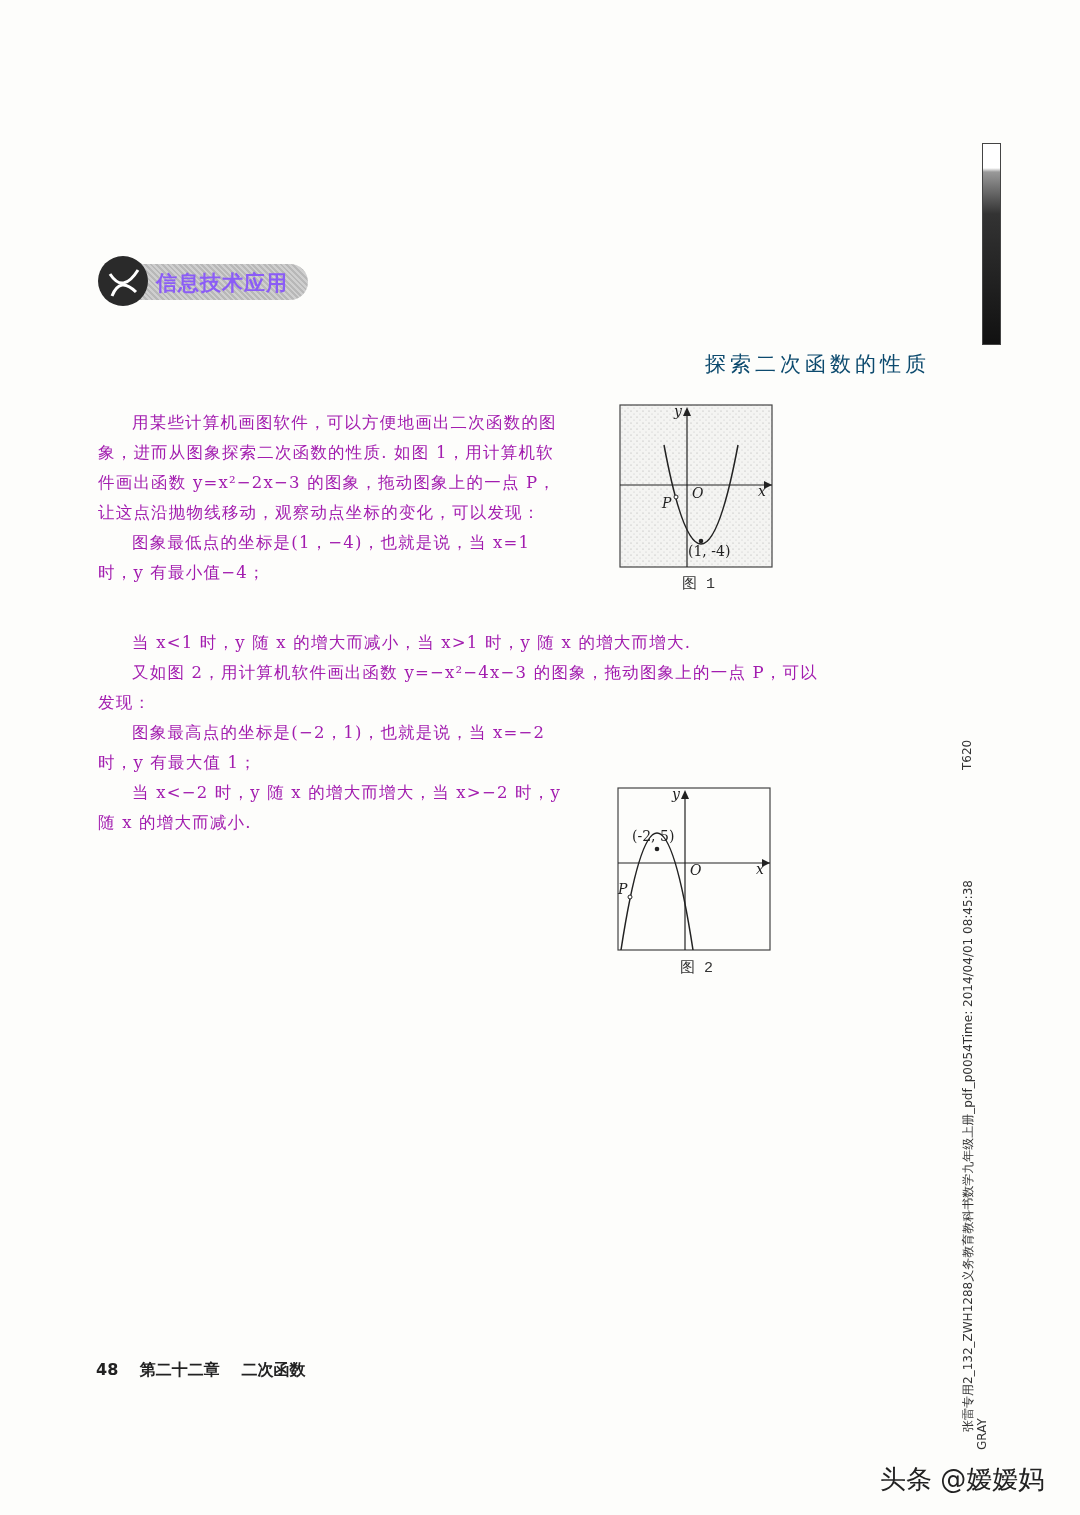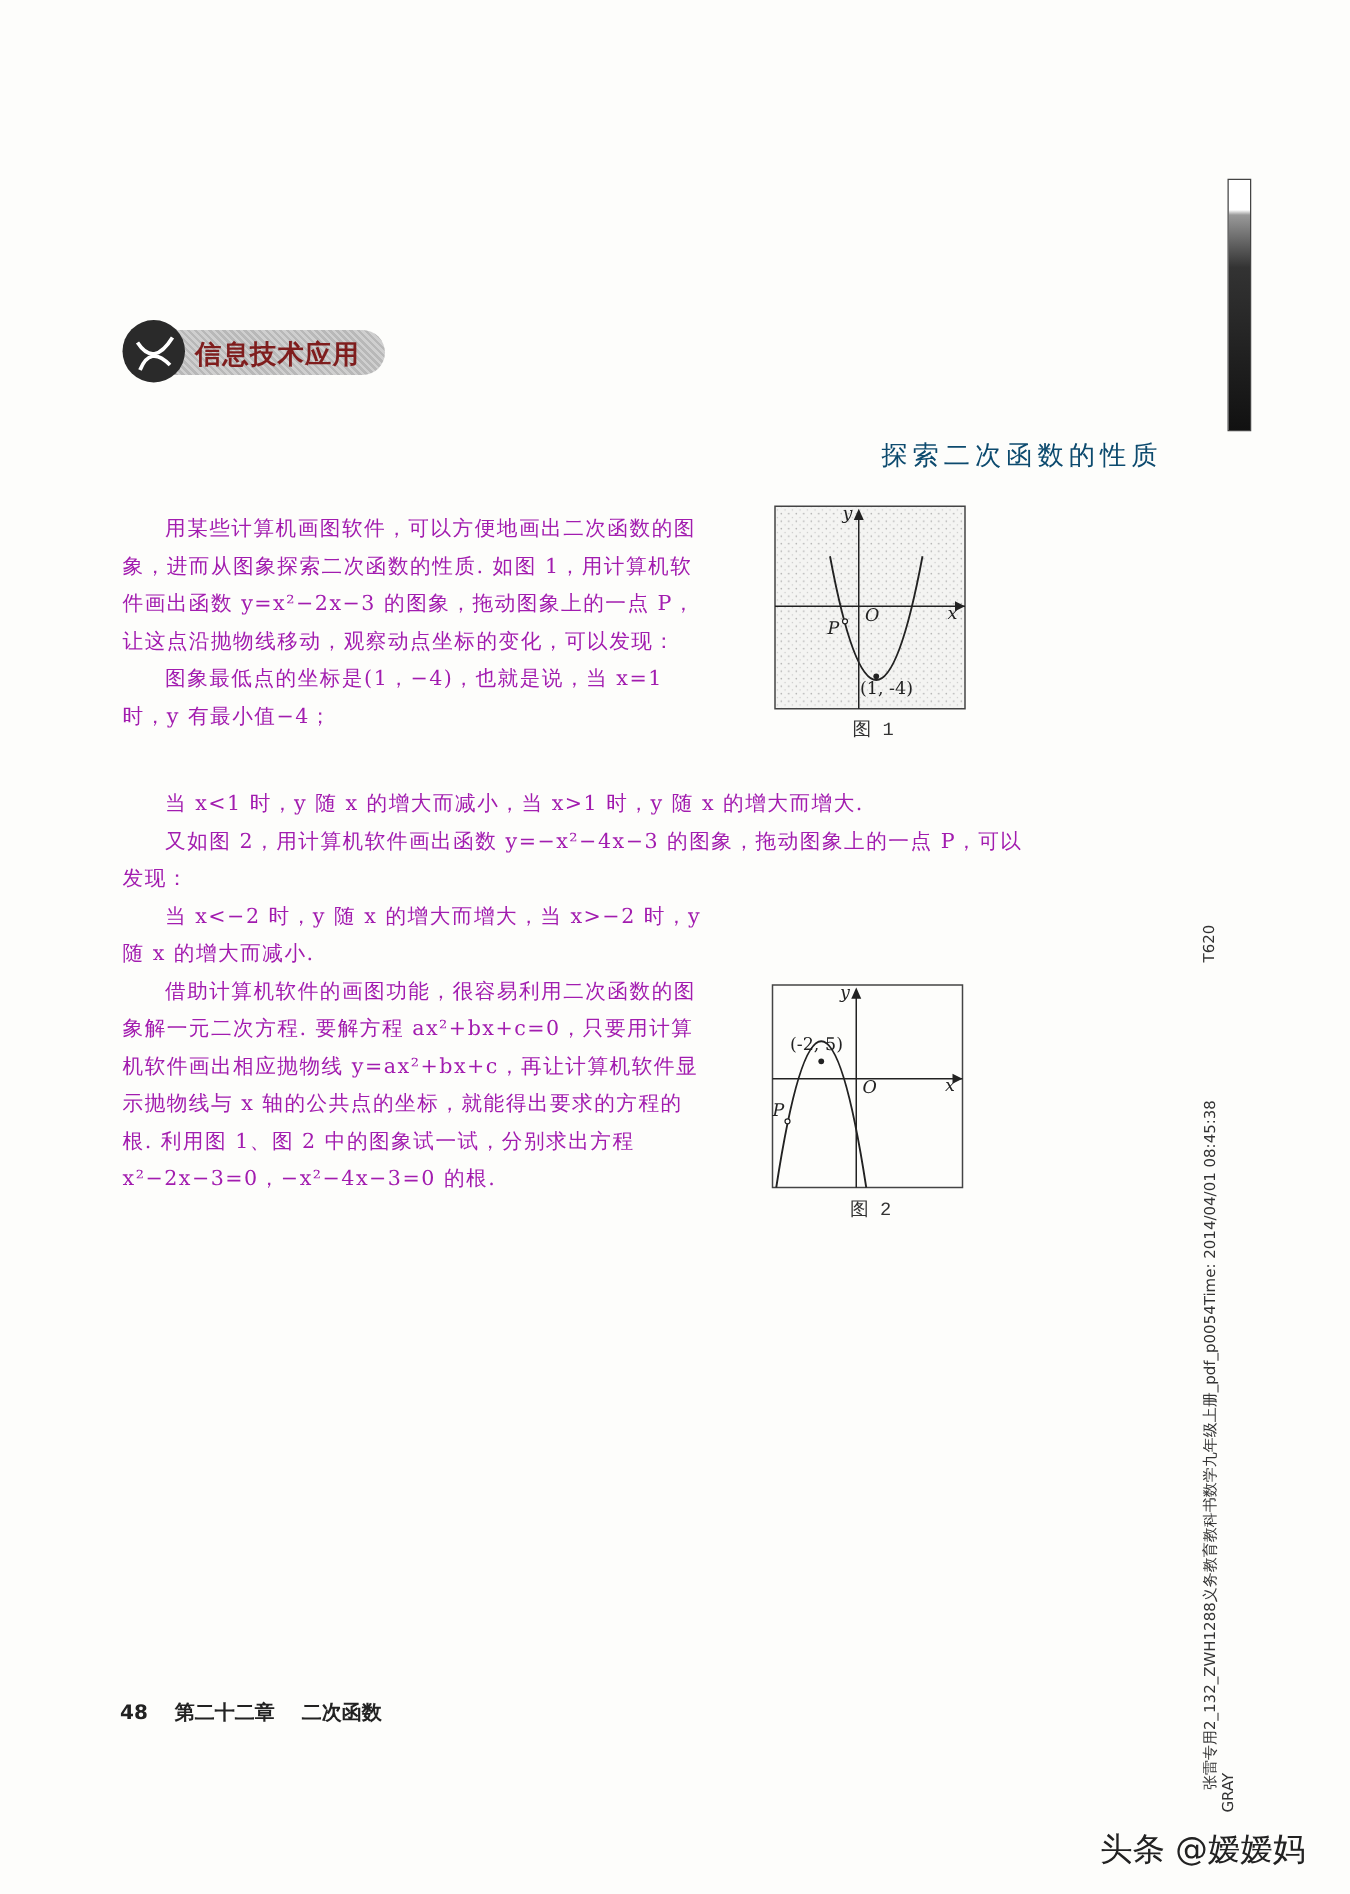--- a/index.html
+++ b/index.html
@@ -4,21 +4,21 @@
 <style>
   html, body { margin:0; padding:0; }
   body { width:1080px; height:1515px; background:#fdfdfb; position:relative; overflow:hidden;
          font-family:"DejaVu Serif", "Liberation Serif", serif; color:#222; }
   .abs { position:absolute; }
   .banner { left:98px; top:256px; width:212px; height:50px; }
   .banner .pill { position:absolute; left:22px; top:8px; width:188px; height:36px; border-radius:18px;
        background:repeating-linear-gradient(45deg,#cfcfcf 0 2px,#b8b8b8 2px 4px); }
   .banner .disc { position:absolute; left:0; top:0; width:50px; height:50px; border-radius:50%; background:#2a2a2a; }
   .banner .label { position:absolute; left:58px; top:13px; font-family:Liberation Sans, sans-serif; font-size:21px;
-       color:#7f1d1d; letter-spacing:1px; font-weight:bold; }
+       color:#8b5cf6; letter-spacing:1px; font-weight:bold; }
   .title { left:0; width:930px; top:350px; text-align:right; font-size:21px; letter-spacing:4px; color:#0c4a6e; }
   .para { left:98px; font-size:16.5px; line-height:30px; color:#a21caf; letter-spacing:1.2px; }
   .para p { margin:0; }
   .ind { text-indent:34px; }
   .fig { position:absolute; }
   .figcap { position:absolute; font-size:15px; color:#333; font-family:Liberation Mono, monospace; }
   .footer { left:96px; top:1360px; font-size:16px; font-family:"DejaVu Sans", sans-serif; color:#222; font-weight:bold; }
   .footer span { margin-right:16px;text-align:right; }
   .sidebar-text { font-family:"DejaVu Sans", sans-serif; font-size:12px; color:#333; transform-origin:left top;
        transform:rotate(-90deg); white-space:nowrap; }
@@ -46,22 +46,22 @@
   <p class="ind">用某些计算机画图软件，可以方便地画出二次函数的图象，进而从图象探索二次函数的性质. 如图 1，用计算机软件画出函数 y=x²−2x−3 的图象，拖动图象上的一点 P，让这点沿抛物线移动，观察动点坐标的变化，可以发现：</p>
   <p class="ind">图象最低点的坐标是(1，−4)，也就是说，当 x=1 时，y 有最小值−4；</p>
 </div>
 
 <div class="abs para" style="top:628px;width:735px;">
   <p class="ind">当 x&lt;1 时，y 随 x 的增大而减小，当 x&gt;1 时，y 随 x 的增大而增大.</p>
   <p class="ind">又如图 2，用计算机软件画出函数 y=−x²−4x−3 的图象，拖动图象上的一点 P，可以发现：</p>
 </div>
 
 <div class="abs para" style="top:718px;width:470px;">
+  <p class="ind">图象最高点的坐标是(−2，1)，也就是说，当 x=−2 时，y 有最大值 1；</p>
   <p class="ind">当 x&lt;−2 时，y 随 x 的增大而增大，当 x&gt;−2 时，y 随 x 的增大而减小.</p>
-  <p class="ind">借助计算机软件的画图功能，很容易利用二次函数的图象解一元二次方程. 要解方程 ax²+bx+c=0，只要用计算机软件画出相应抛物线 y=ax²+bx+c，再让计算机软件显示抛物线与 x 轴的公共点的坐标，就能得出要求的方程的根. 利用图 1、图 2 中的图象试一试，分别求出方程 x²−2x−3=0，−x²−4x−3=0 的根.</p>
 </div>
 
 <div class="fig" style="left:618px;top:403px;width:158px;height:168px;">
   <svg width="158" height="168" viewBox="0 0 158 168">
     <defs>
       <pattern id="dots1" width="6" height="6" patternUnits="userSpaceOnUse">
         <rect width="6" height="6" fill="#f4f4f2"></rect>
         <circle cx="1" cy="2" r="0.6" fill="#aaa"></circle>
           <circle cx="4" cy="5" r="0.5" fill="#bbb"></circle>
       </pattern>

